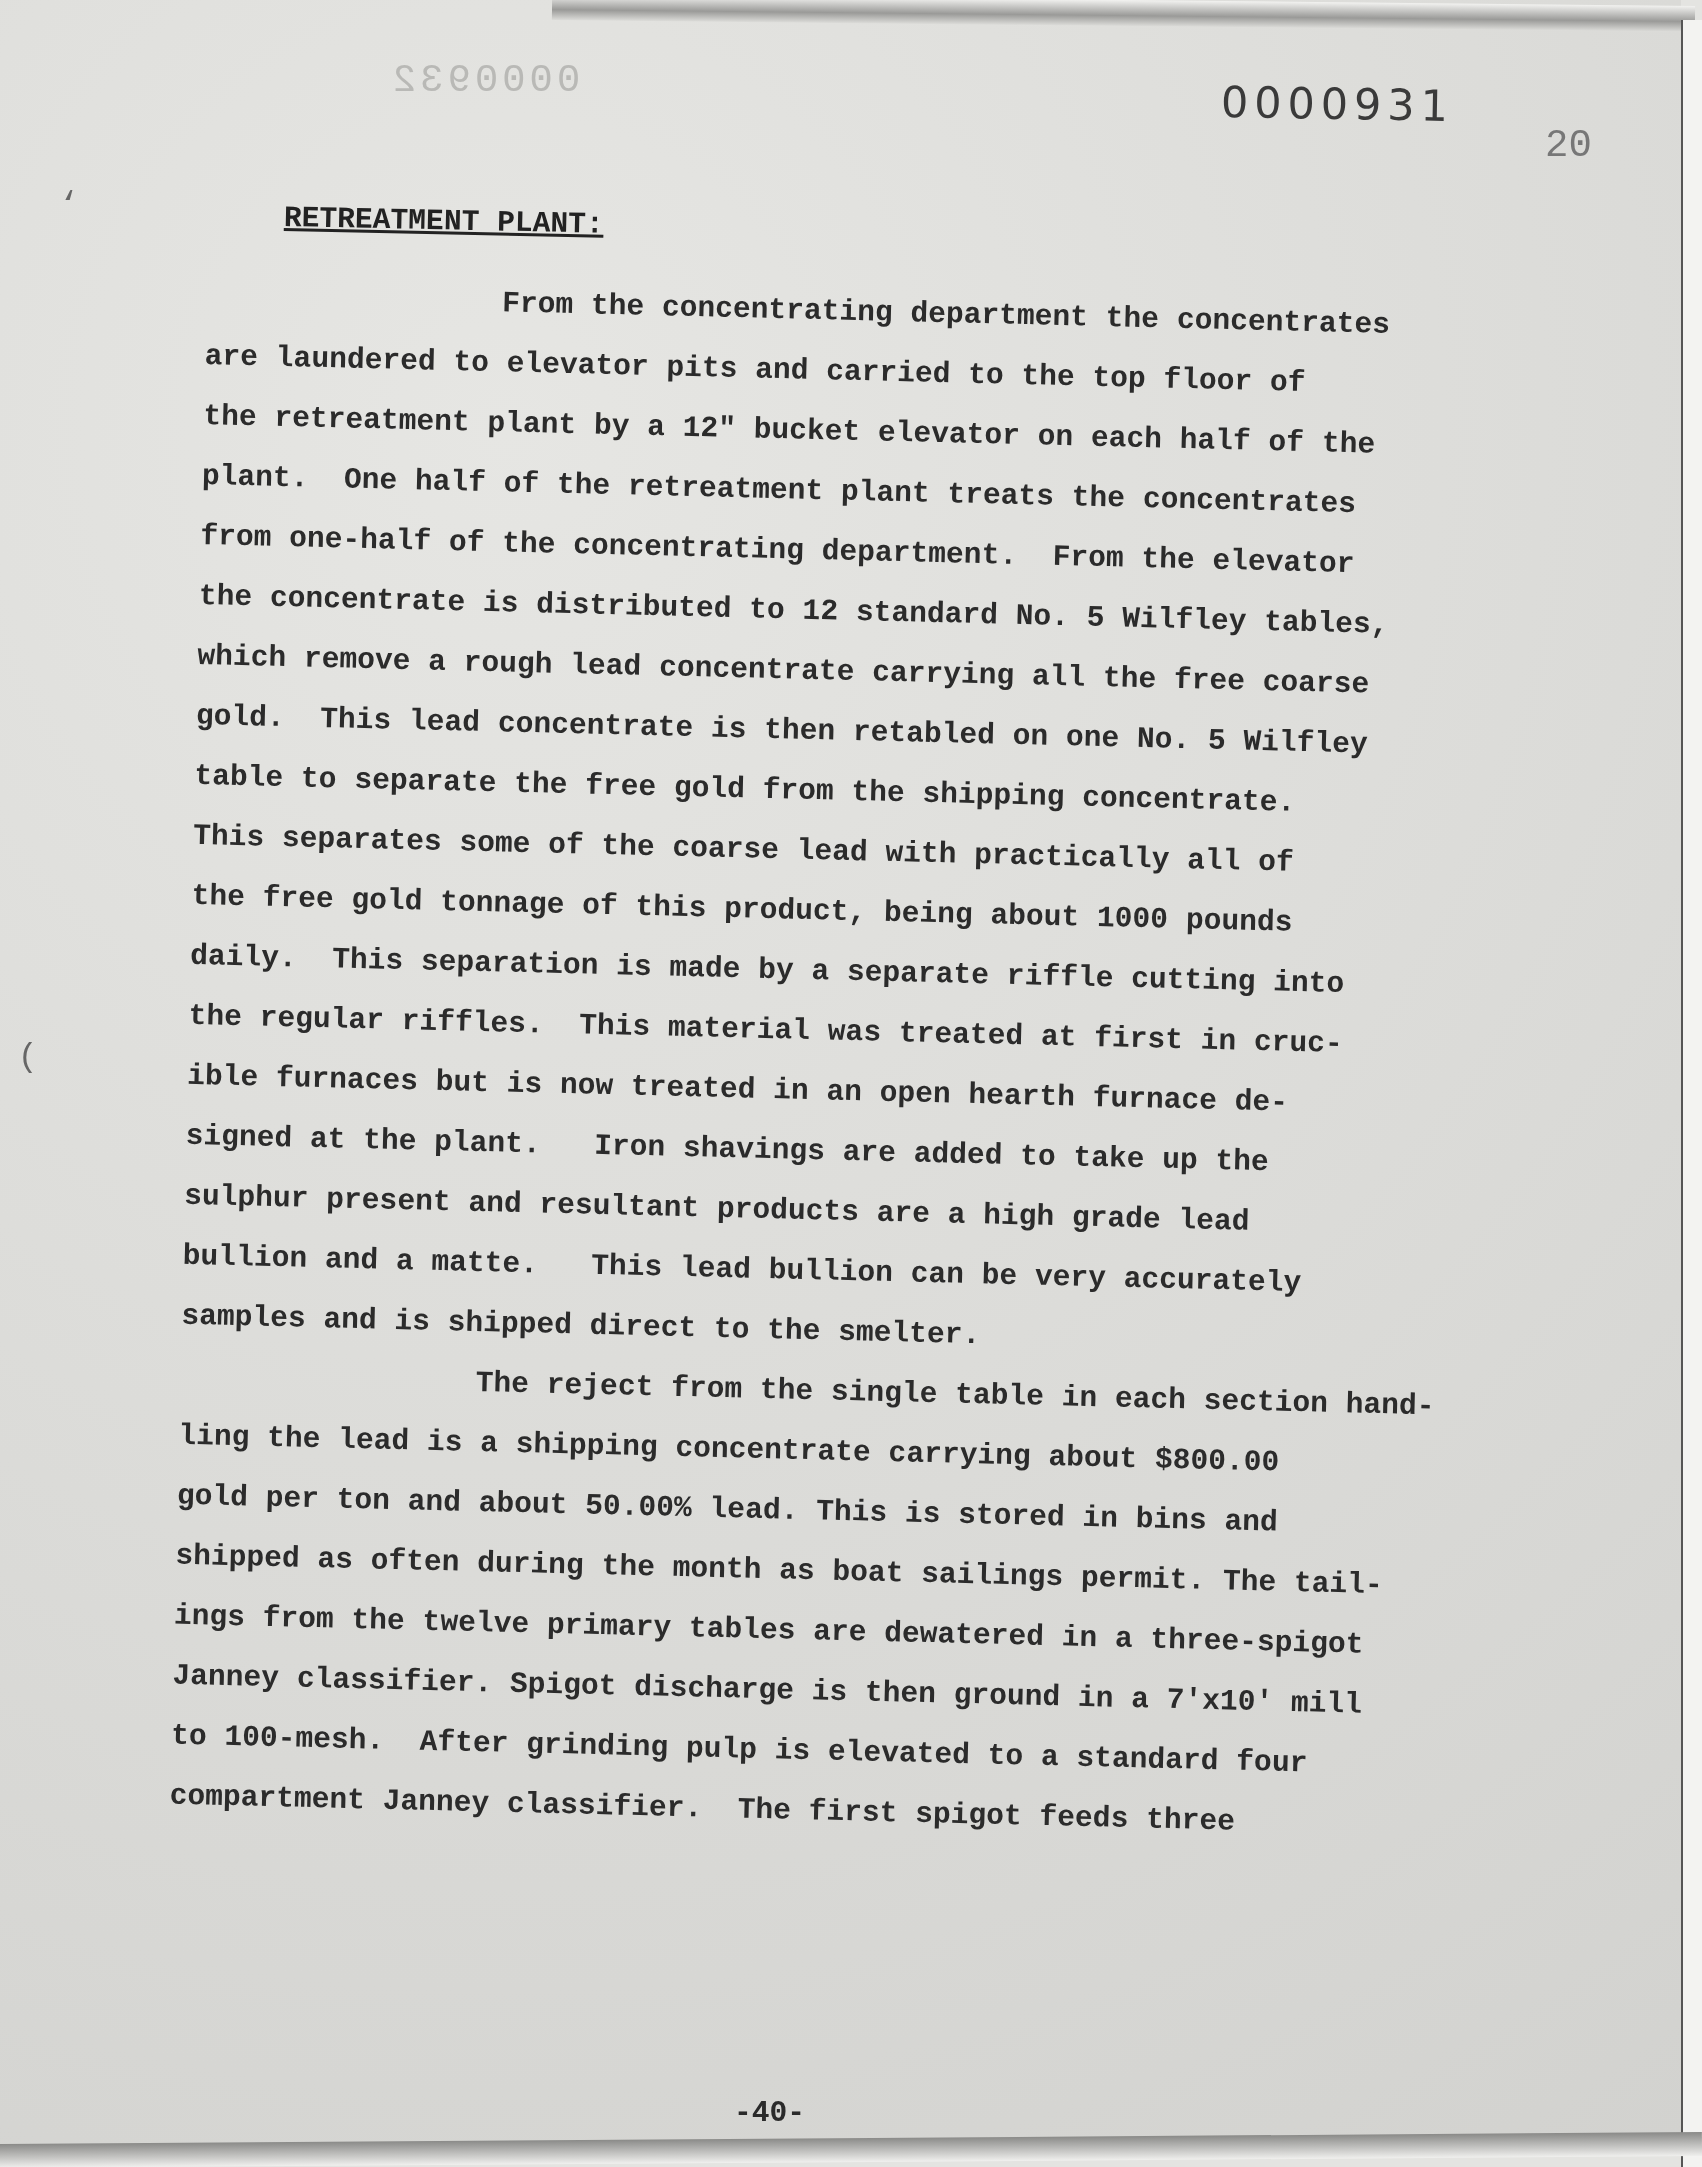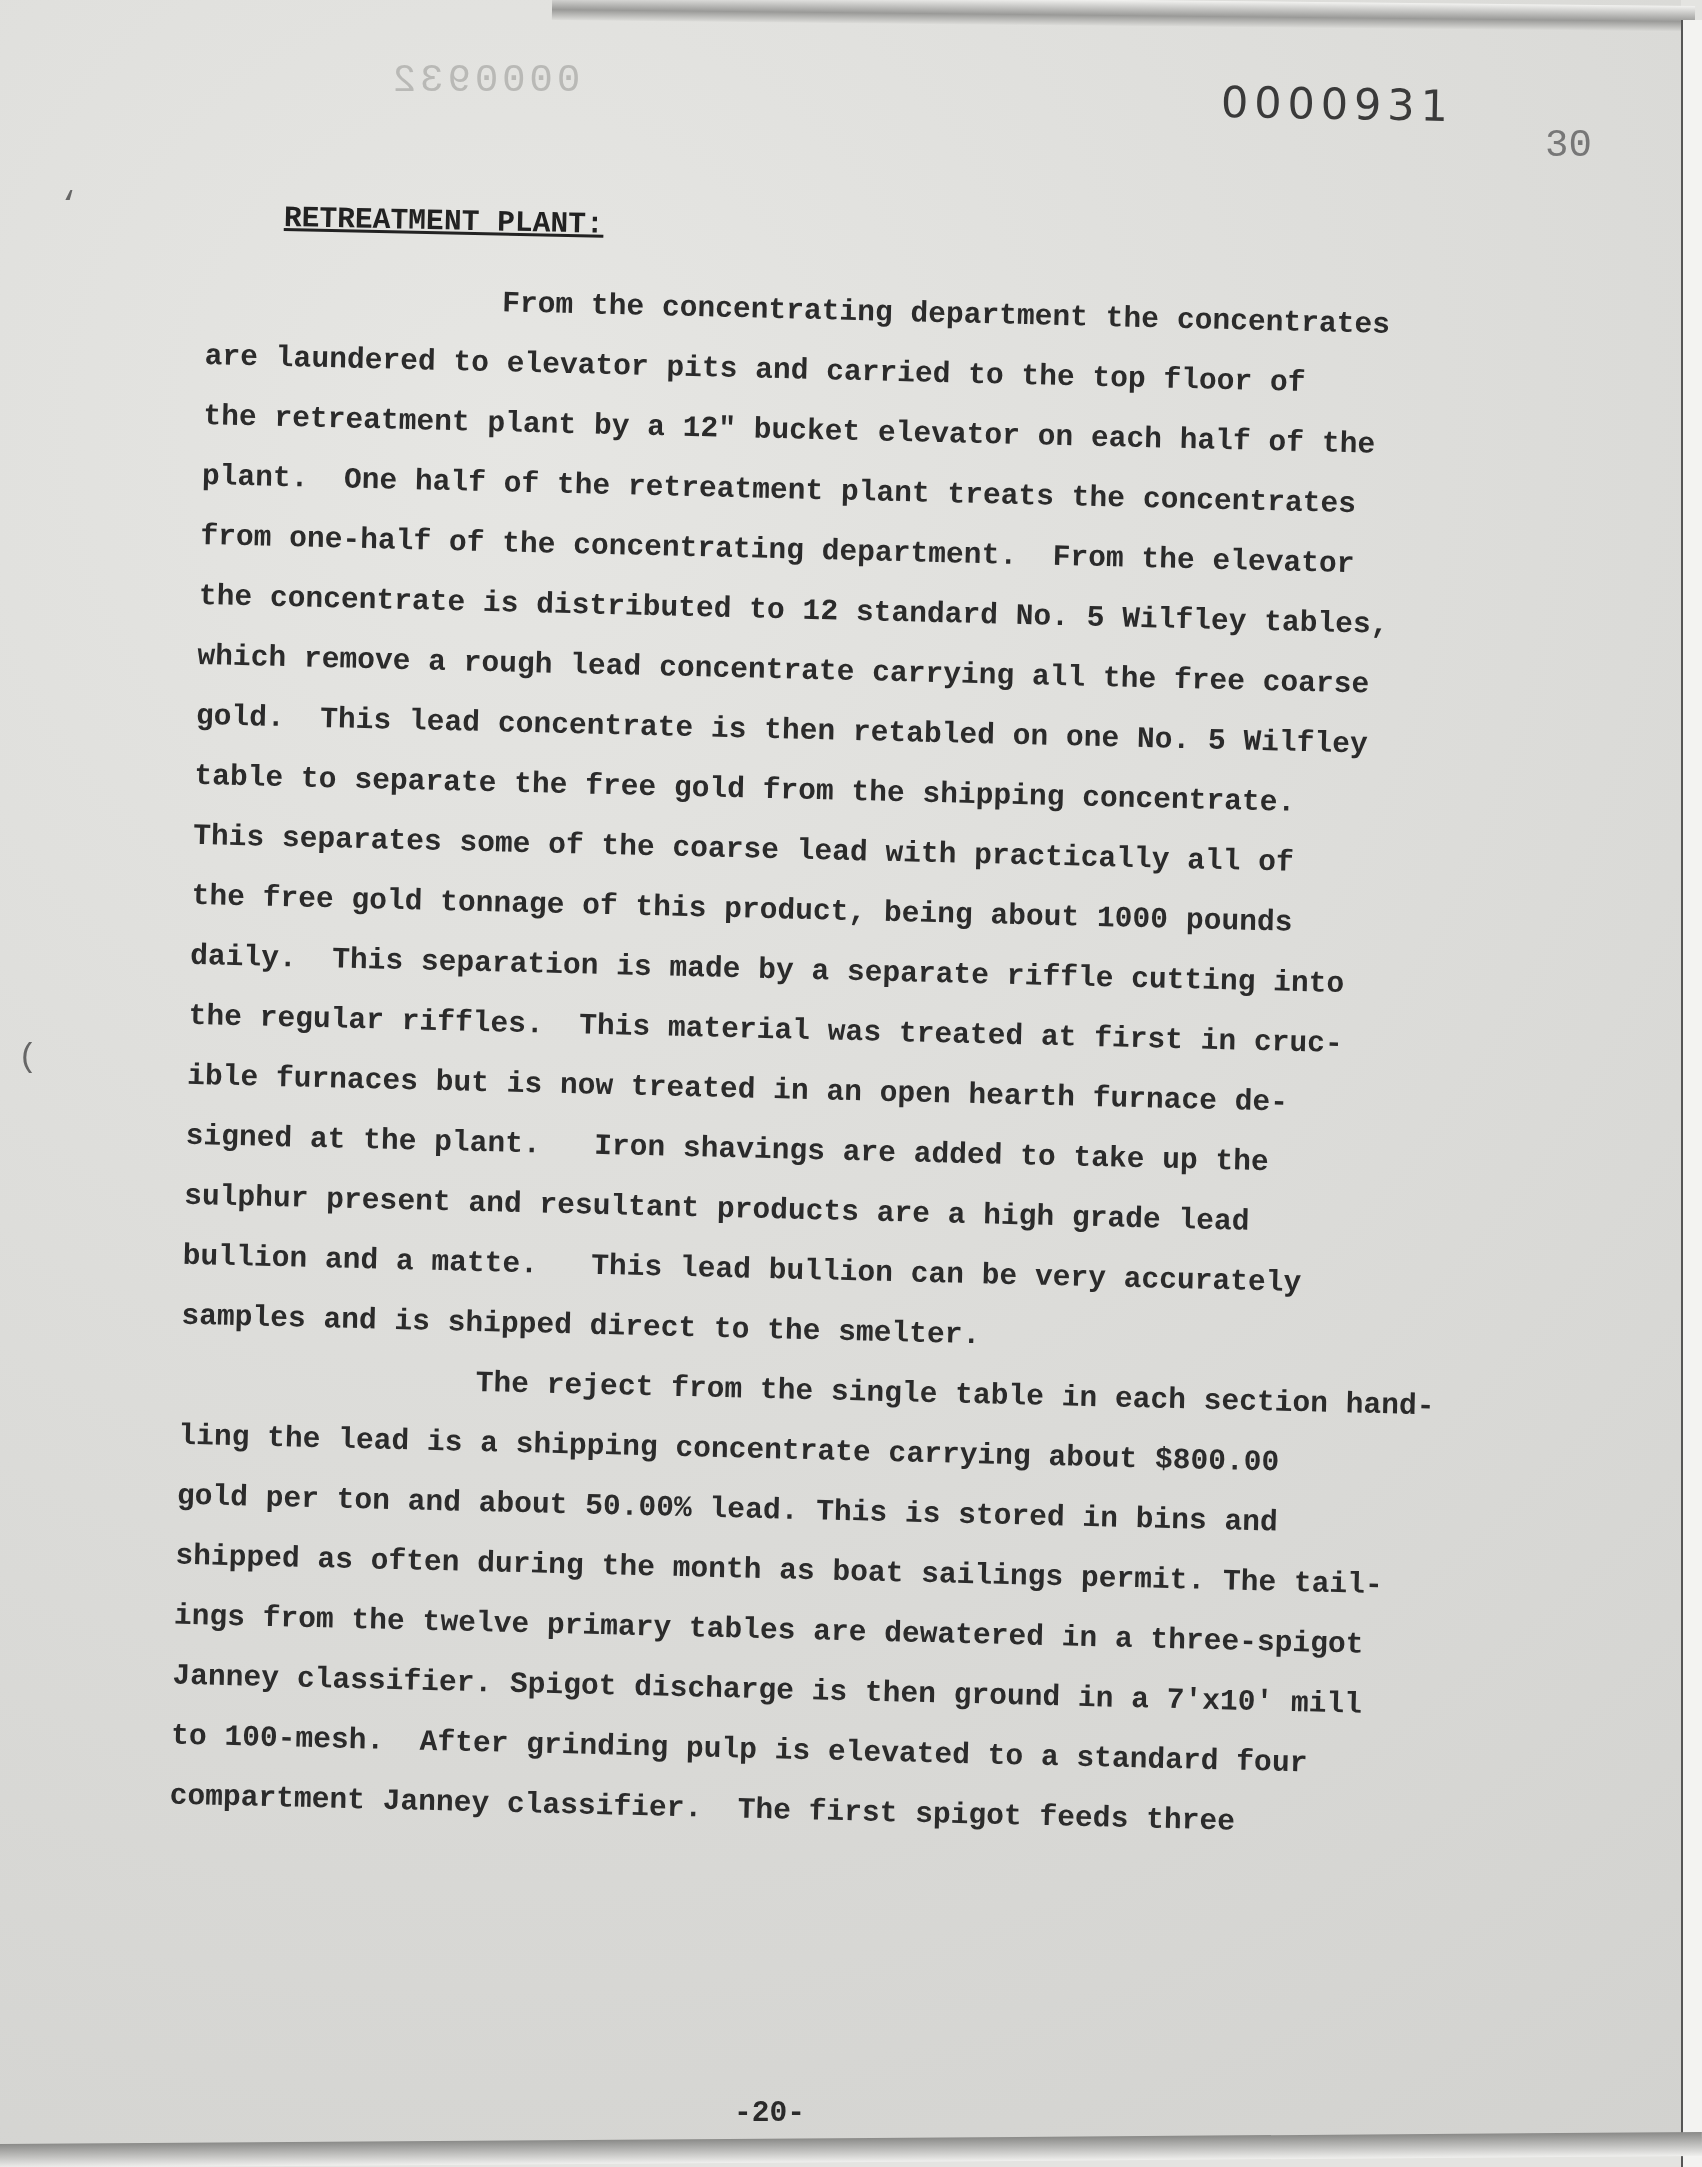--- a/index.html
+++ b/index.html
@@ -28,21 +28,21 @@
   .footer { position:absolute; left:734px; top:2096px; font-size:29.6px; font-weight:bold; color:#2a2a2a; }
   .mark { position:absolute; color:#666; font-size:33px; }
 </style>
 </head>
 <body>
 
 <div class="page">
   <div class="top-edge"></div>
   <div class="ghost-stamp">0000932</div>
   <div class="stamp">0000931</div>
-  <div class="corner-num">30</div>
+  <div class="corner-num">20</div>
   <div class="mark" style="left:59px;top:187px;">‘</div>
   <div class="mark" style="left:17.7px;top:1039px;">(</div>
 
   <div class="heading">RETREATMENT PLANT:</div>
 
   <div class="body-text">
     <div class="line indent">From the concentrating department the concentrates</div>
     <div class="line">are laundered to elevator pits and carried to the top floor of</div>
     <div class="line">the retreatment plant by a 12" bucket elevator on each half of the</div>
     <div class="line">plant.  One half of the retreatment plant treats the concentrates</div>
@@ -63,17 +63,17 @@
     <div class="line indent">The reject from the single table in each section hand-</div>
     <div class="line">ling the lead is a shipping concentrate carrying about $800.00</div>
     <div class="line">gold per ton and about 50.00% lead. This is stored in bins and</div>
     <div class="line">shipped as often during the month as boat sailings permit. The tail-</div>
     <div class="line">ings from the twelve primary tables are dewatered in a three-spigot</div>
     <div class="line">Janney classifier. Spigot discharge is then ground in a 7'x10' mill</div>
     <div class="line">to 100-mesh.  After grinding pulp is elevated to a standard four</div>
     <div class="line">compartment Janney classifier.  The first spigot feeds three</div>
   </div>
 
-  <div class="footer">-20-</div>
+  <div class="footer">-40-</div>
 </div>
 <div class="right-edge"></div>
 <div class="bottom-edge"></div>
 
 
 </body></html>

